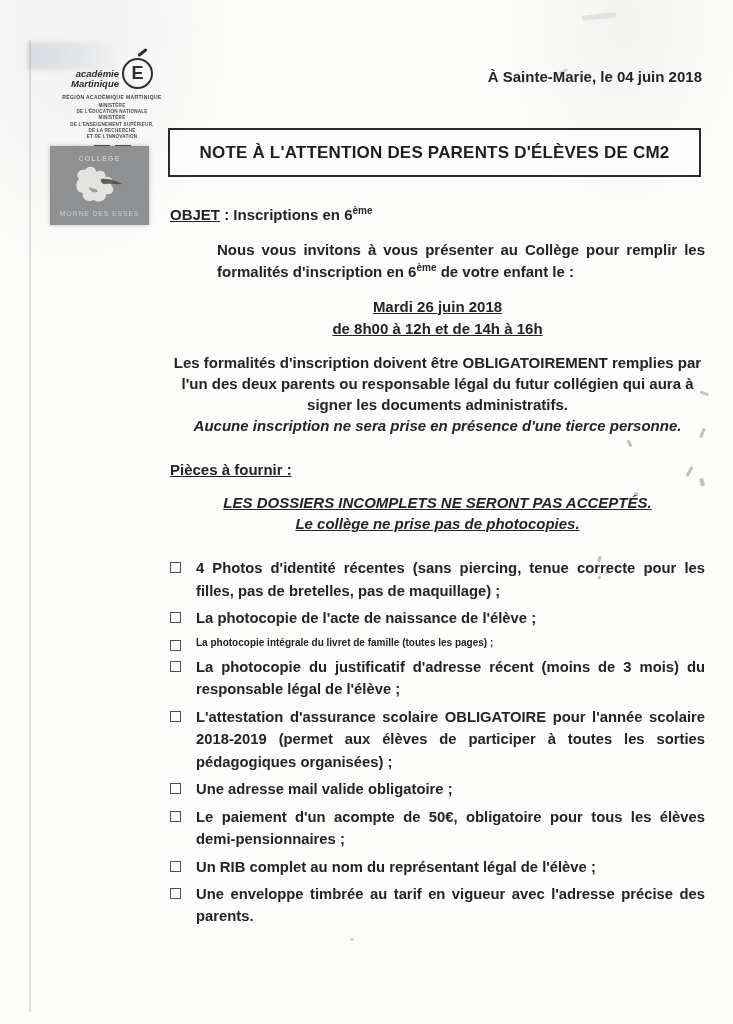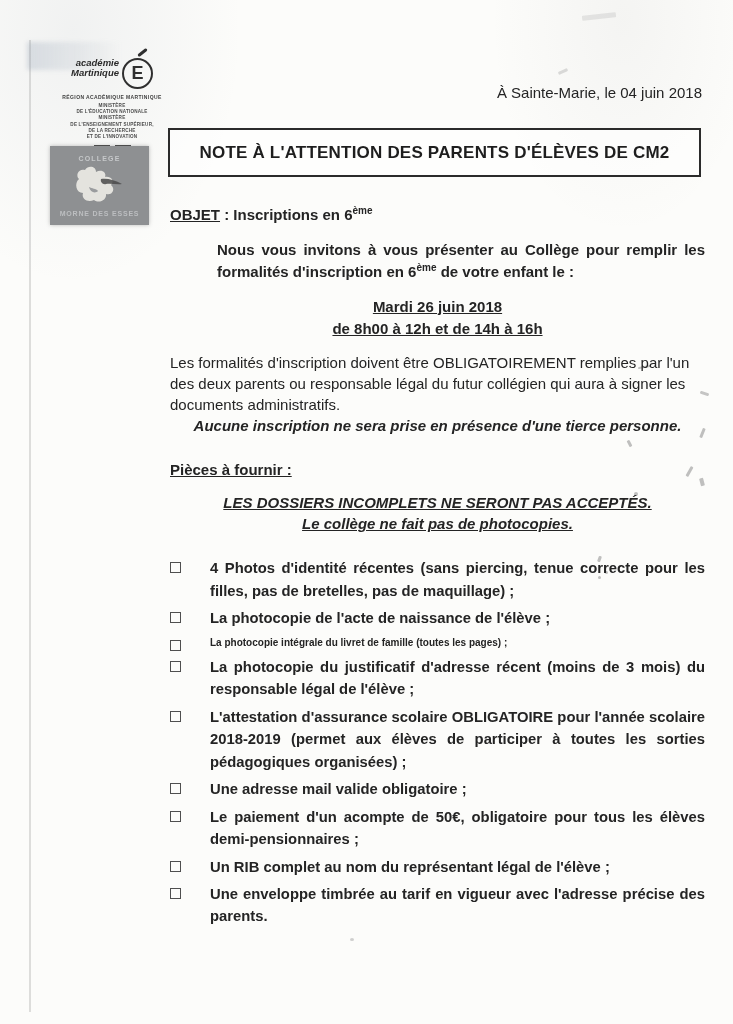--- a/index.html
+++ b/index.html
@@ -14,60 +14,60 @@
     color:#212121;
   }
   
   .edge-line{position:absolute;left:29px;top:40px;width:2px;height:972px;background:rgba(150,150,150,0.30);}
   .corner-shade{position:absolute;top:42px;left:27px;width:95px;height:28px;
     background:linear-gradient(90deg,rgba(140,155,175,0.28),rgba(140,155,175,0.0));filter:blur(2px);}
   .speck{position:absolute;background:#8d8d8d;opacity:0.55;border-radius:1px;}
 
   
   .letterhead{position:absolute;left:50px;top:58px;width:124px;text-align:center;}
-  .acad{display:flex;align-items:flex-start;justify-content:center;gap:3px;}
+  .acad{display:flex;align-items:flex-end;justify-content:center;gap:3px;}
   .acad-words{font-size:9.5px;font-weight:700;font-style:italic;line-height:1.05;text-align:right;color:#2a2a2a;}
   .acad-circle{position:relative;width:27px;height:27px;border:2.5px solid #2f2f2f;border-radius:50%;
     font-weight:700;font-size:18px;line-height:26px;color:#2f2f2f;}
   .acad-accent{position:absolute;top:-9px;left:13px;width:11px;height:3px;background:#2f2f2f;transform:rotate(-38deg);border-radius:2px;}
   .region-line{font-size:5px;font-weight:700;color:#3f3f3f;margin-top:5px;letter-spacing:0.4px;}
   .ministry{font-size:4.6px;color:#4c4c4c;line-height:1.35;margin-top:3px;font-weight:600;letter-spacing:0.2px;}
   .flags{display:flex;gap:5px;justify-content:center;margin-top:5px;}
   .flag{width:14px;height:9px;border:0.5px solid #555;
     background:linear-gradient(90deg,#273157 33%,#efefef 33% 66%,#6e2430 66%);}
 
   
   .badge{position:absolute;left:50px;top:146px;width:99px;height:79px;background:#8e9092;
     box-shadow:0 0 4px rgba(0,0,0,0.25);text-align:center;overflow:hidden;}
   .badge-top{font-size:7px;color:#c6c8ca;letter-spacing:1.2px;padding-top:9px;font-weight:600;}
   .badge-map{margin-top:1px;}
   .badge-bottom{position:absolute;bottom:8px;width:100%;font-size:7px;color:#bcbec0;letter-spacing:0.8px;font-weight:600;}
 
-  .date-line{position:absolute;top:84px;right:31px;font-size:15px;font-weight:400;color:#242424;}
+  .date-line{position:absolute;top:68px;right:31px;font-size:15px;font-weight:700;color:#242424;}
 
   .title-box{position:absolute;left:168px;top:128px;width:529px;height:45px;border:2px solid #2b2b2b;
     display:flex;align-items:center;justify-content:center;background:rgba(255,255,255,0.5);}
   .doc-title{font-size:17px;font-weight:700;letter-spacing:0.2px;color:#1e1e1e;}
 
   
   .content{position:absolute;left:170px;top:205px;width:535px;font-size:15px;color:#242424;}
   .object-line{font-weight:700;margin-bottom:16px;}
   .object-label{text-decoration:underline;}
   sup{font-size:10px;}
   .intro{font-weight:600;text-align:justify;line-height:1.45;margin-bottom:13px;margin-left:47px;}
   .meeting{text-align:center;font-weight:700;line-height:1.5;margin-bottom:11px;}
   .meeting .row{display:block;}
   .meeting .row span{text-decoration:underline;}
-  .mandatory{font-weight:400;line-height:1.42;}
+  .mandatory{text-align:center;font-weight:700;line-height:1.42;}
   .third-party{text-align:center;font-weight:700;font-style:italic;line-height:1.42;margin-bottom:24px;}
   .pieces-heading{font-weight:700;text-decoration:underline;margin-bottom:14px;}
   .warning{text-align:center;font-weight:700;font-style:italic;line-height:1.45;margin-bottom:22px;}
   .warning span{text-decoration:underline;}
   .checklist{list-style:none;margin:0;padding:0;}
-  .checklist li{display:flex;gap:29px;margin-bottom:5px;font-weight:600;font-size:14.8px;line-height:1.52;}
+  .checklist li{display:flex;gap:15px;margin-bottom:5px;font-weight:600;font-size:14.8px;line-height:1.52;}
   .checklist li:nth-child(3) .item-text{font-size:10px;}
   .checkbox{flex:0 0 auto;width:9px;height:9px;border:1.6px solid #4f4f4f;margin-top:5px;background:transparent;}
   .item-text{text-align:justify;}
 </style>
 </head>
 <body>
 
 <div class="page">
 
   <div class="edge-line"></div>
@@ -145,21 +145,21 @@
       <span class="row"><span>de 8h00 à 12h et de 14h à 16h</span></span>
     </div>
 
     <div class="mandatory">Les formalités d'inscription doivent être OBLIGATOIREMENT remplies par l'un des deux parents ou responsable légal du futur collégien qui aura à signer les documents administratifs.</div>
     <div class="third-party">Aucune inscription ne sera prise en présence d'une tierce personne.</div>
 
     <div class="pieces-heading">Pièces à fournir :</div>
 
     <div class="warning">
       <div><span>LES DOSSIERS INCOMPLETS NE SERONT PAS ACCEPTÉS.</span></div>
-      <div><span>Le collège ne fait pas de photocopies.</span></div>
+      <div><span>Le collège ne prise pas de photocopies.</span></div>
     </div>
 
     <ul class="checklist">
       <li>
         <span class="checkbox"></span>
         <span class="item-text">4 Photos d'identité récentes (sans piercing, tenue correcte pour les filles, pas de bretelles, pas de maquillage) ;</span>
       </li>
       <li>
         <span class="checkbox"></span>
         <span class="item-text">La photocopie de l'acte de naissance de l'élève ;</span>

